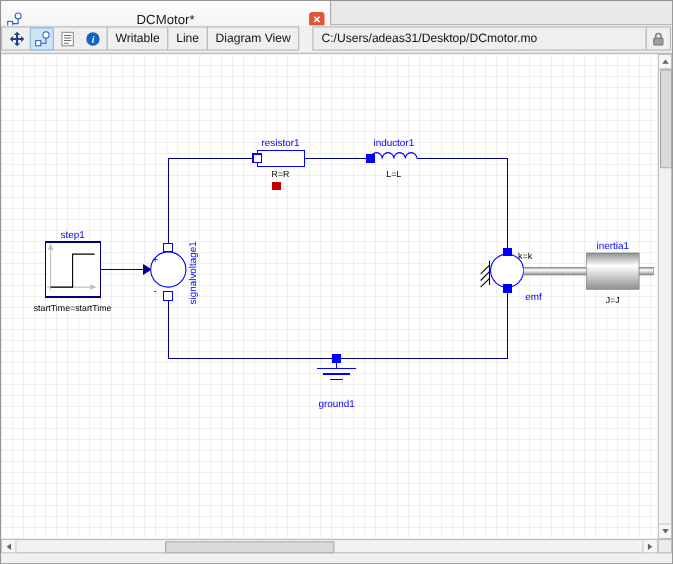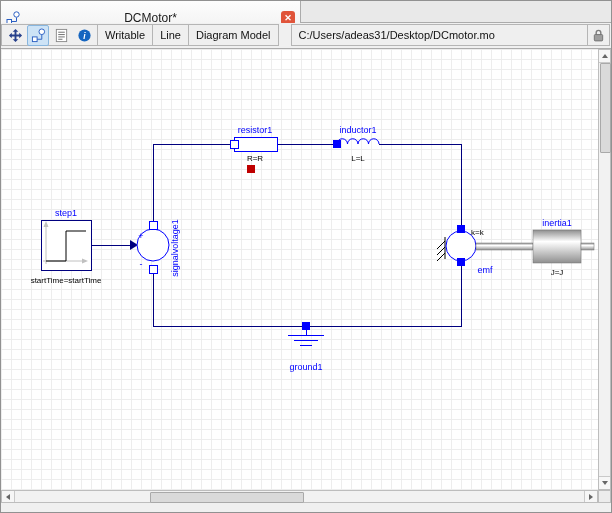--- a/index.html
+++ b/index.html
@@ -108,21 +108,21 @@
       </span>
       <span class="tool-btn">
         <svg width="15" height="15" viewBox="0 0 16 16">
           <circle cx="8" cy="8" r="6.5" fill="#1565c0"></circle>
           <text x="8" y="11.5" font-size="9" font-style="italic" font-weight="bold" text-anchor="middle" fill="#ffffff">i</text>
         </svg>
       </span>
     </div>
     <div class="seg">Writable</div>
     <div class="seg">Line</div>
-    <div class="seg">Diagram Model</div>
+    <div class="seg">Diagram View</div>
     <div class="seg path">C:/Users/adeas31/Desktop/DCmotor.mo</div>
     <div class="seg lock">
       <svg width="13" height="15" viewBox="0 0 14 16">
         <path d="M4.5 7.5 V5 a2.5 2.5 0 0 1 5 0 V7.5" fill="none" stroke="#7d7d7d" stroke-width="1.5"></path>
         <rect x="2.5" y="7" width="9" height="6.8" rx="1" fill="#9e9e9e" stroke="#707070"></rect>
       </svg>
     </div>
   </div>
 
   <div class="canvas-wrap">

